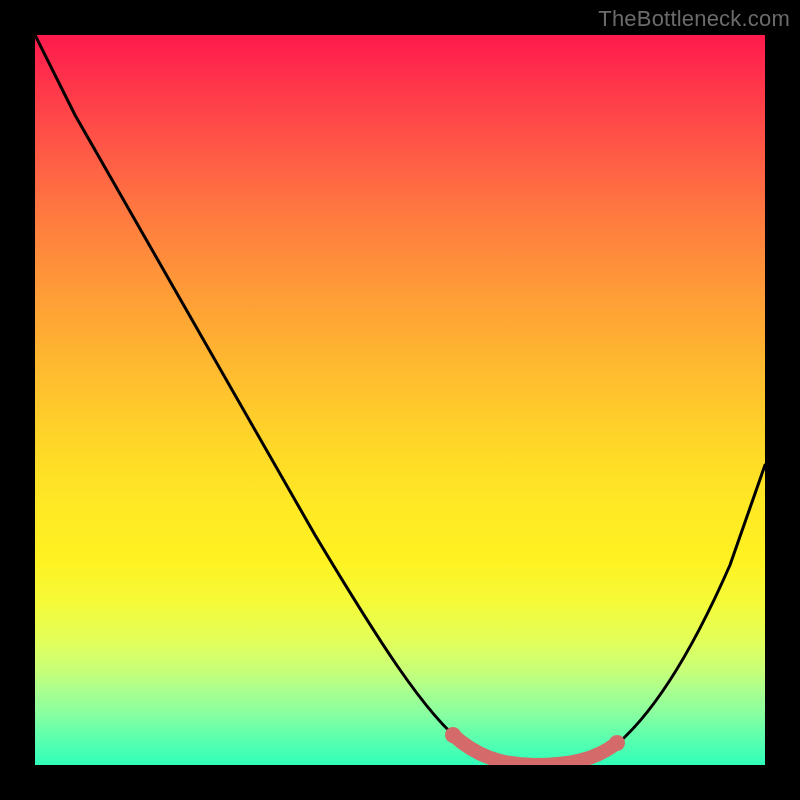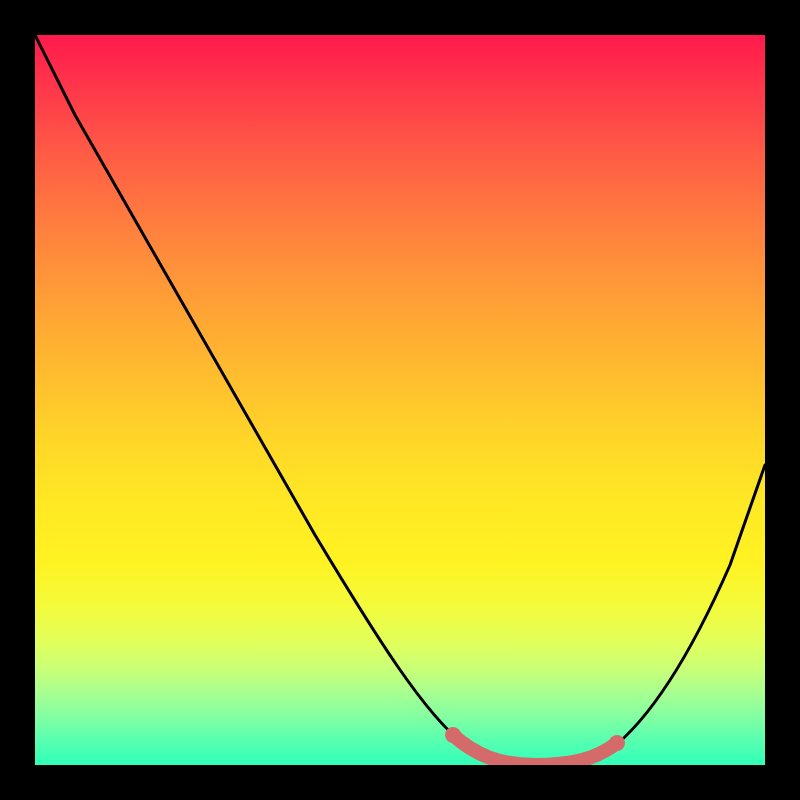--- a/index.html
+++ b/index.html
@@ -59,20 +59,21 @@
     font-size: 22px;
     font-weight: 500;
     letter-spacing: 0.2px;
     user-select: none;
   }
 </style>
 </head>
 <body>
 
 <div class="frame">
+  <div class="watermark">TheBottleneck.com</div>
   <div class="plot-area">
     <svg class="curve-svg" viewBox="0 0 730 730" preserveAspectRatio="none">
       <path d="M 0 0
                L 40 80
                C 120 220, 200 360, 280 500
                C 340 600, 390 680, 430 710
                C 450 725, 470 730, 500 730
                C 530 730, 555 728, 575 715
                C 620 680, 660 610, 695 530
                L 730 430" fill="none" stroke="#000" stroke-width="3" stroke-linecap="round" stroke-linejoin="round"></path>

